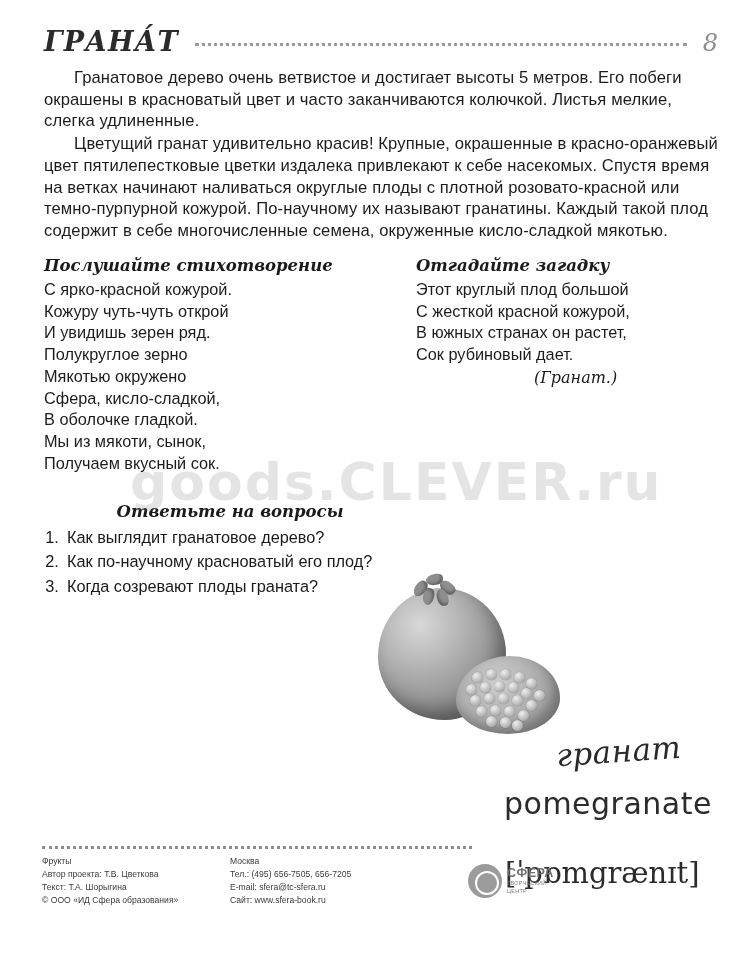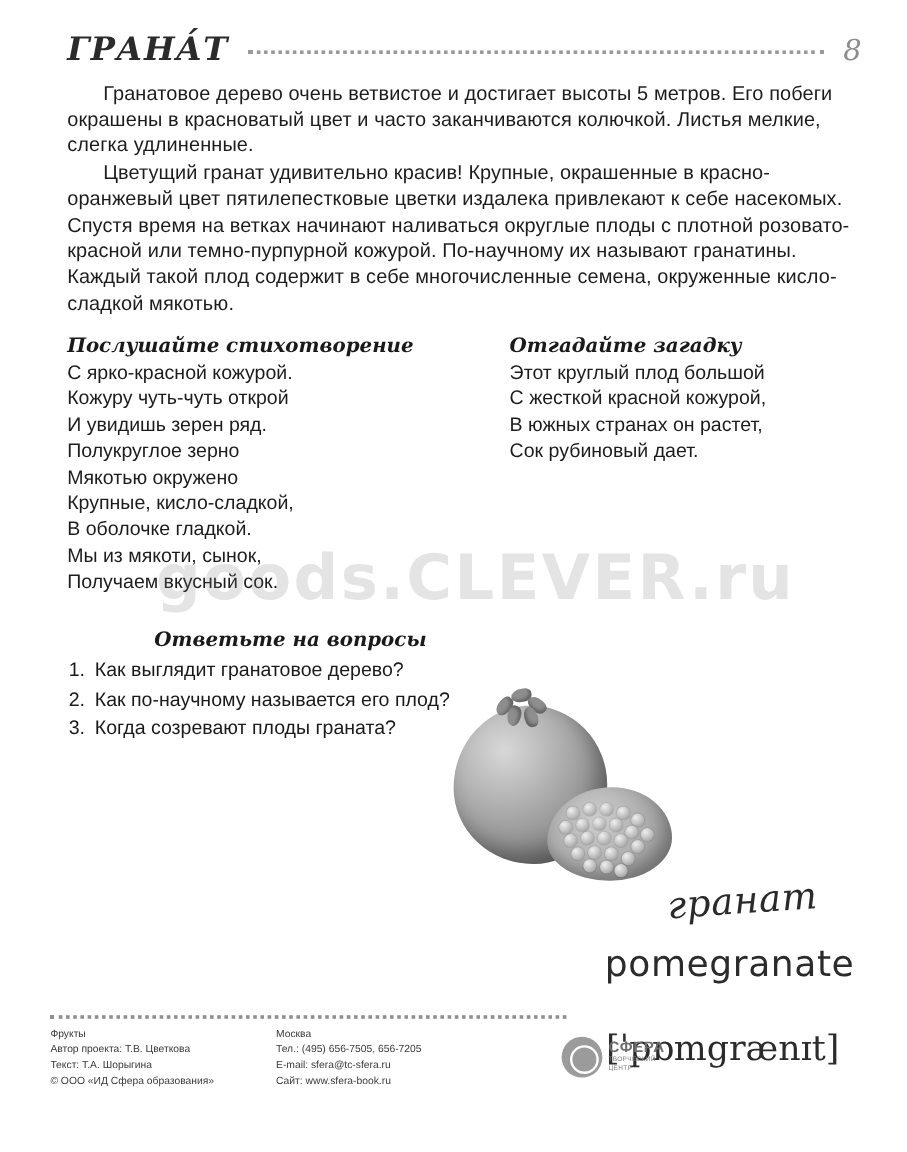--- a/index.html
+++ b/index.html
@@ -13,21 +13,21 @@
     font-family: "Liberation Sans", sans-serif;
     color: #1a1a1a;
     overflow: hidden;
     position: relative;
   }
   .page {
     position: relative;
     width: 756px;
     height: 960px;
     box-sizing: border-box;
-    padding: 26px 34px 0 56px;
+    padding: 26px 34px 0 44px;
   }
 
   
   .header {
     display: flex;
     align-items: baseline;
     gap: 10px;
     margin-bottom: 10px;
   }
   .title {
@@ -294,48 +294,49 @@
 
   <div class="cols">
     <div class="col-left">
       <div class="sec-head">Послушайте стихотворение</div>
       <div class="poem">
         <div>С ярко-красной кожурой.</div>
         <div>Кожуру чуть-чуть открой</div>
         <div>И увидишь зерен ряд.</div>
         <div>Полукруглое зерно</div>
         <div>Мякотью окружено</div>
-        <div>Крупные, кисло-сладкой,</div>
+        <div>Сфера, кисло-сладкой,</div>
         <div>В оболочке гладкой.</div>
         <div>Мы из мякоти, сынок,</div>
         <div>Получаем вкусный сок.</div>
       </div>
     </div>
 
     <div class="col-right">
       <div class="sec-head">Отгадайте загадку</div>
       <div class="riddle">
         <div>Этот круглый плод большой</div>
         <div>С жесткой красной кожурой,</div>
         <div>В южных странах он растет,</div>
         <div>Сок рубиновый дает.</div>
       </div>
+      <div class="answer">(Гранат.)</div>
     </div>
   </div>
 
   <div class="questions">
     <div class="sec-head">Ответьте на вопросы</div>
     <div class="q-list">
       <div class="q-row">
         <span class="q-num">1.</span>
         <span>Как выглядит гранатовое дерево?</span>
       </div>
       <div class="q-row">
         <span class="q-num">2.</span>
-        <span>Как по-научному называется его плод?</span>
+        <span>Как по-научному красноватый его плод?</span>
       </div>
       <div class="q-row">
         <span class="q-num">3.</span>
         <span>Когда созревают плоды граната?</span>
       </div>
     </div>
   </div>
 
   <div class="fruit-wrap">
     <div class="pom-body"></div>

